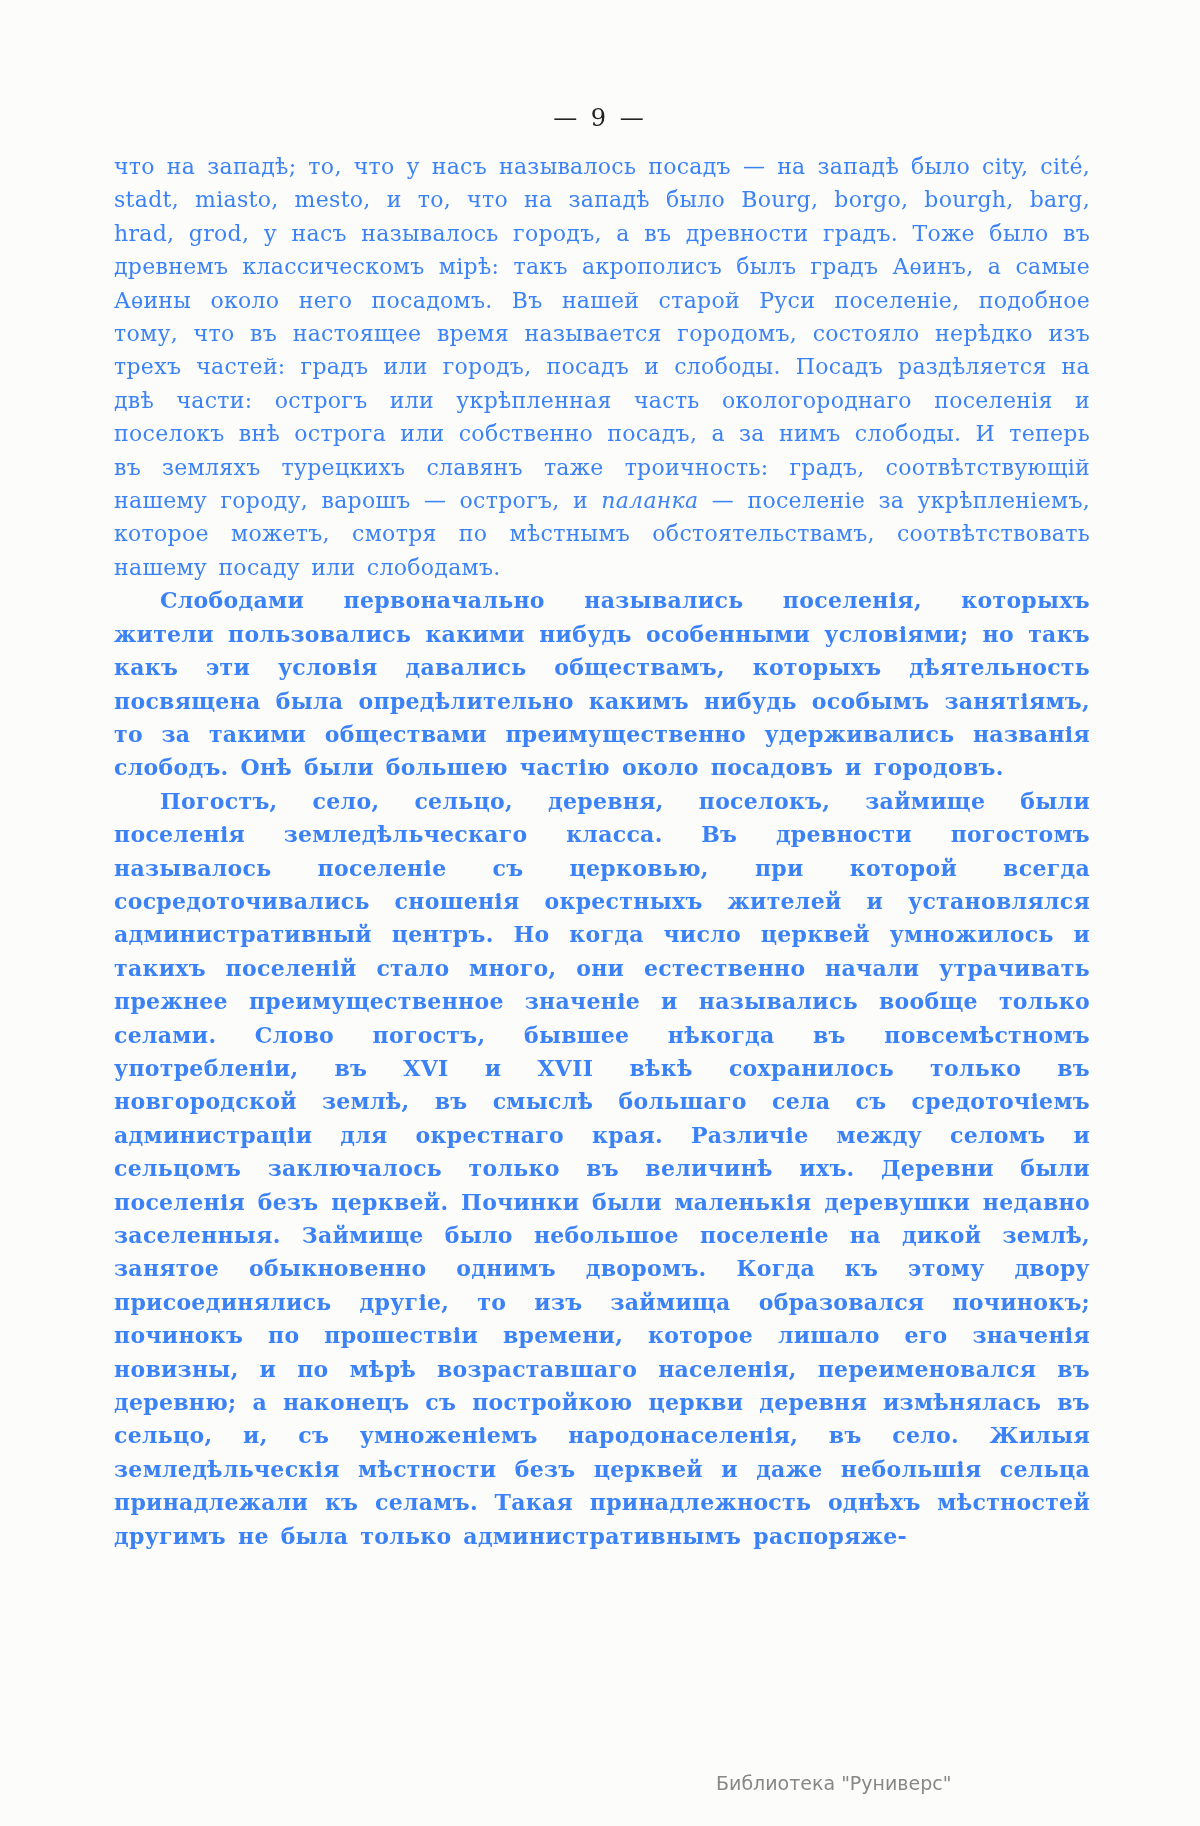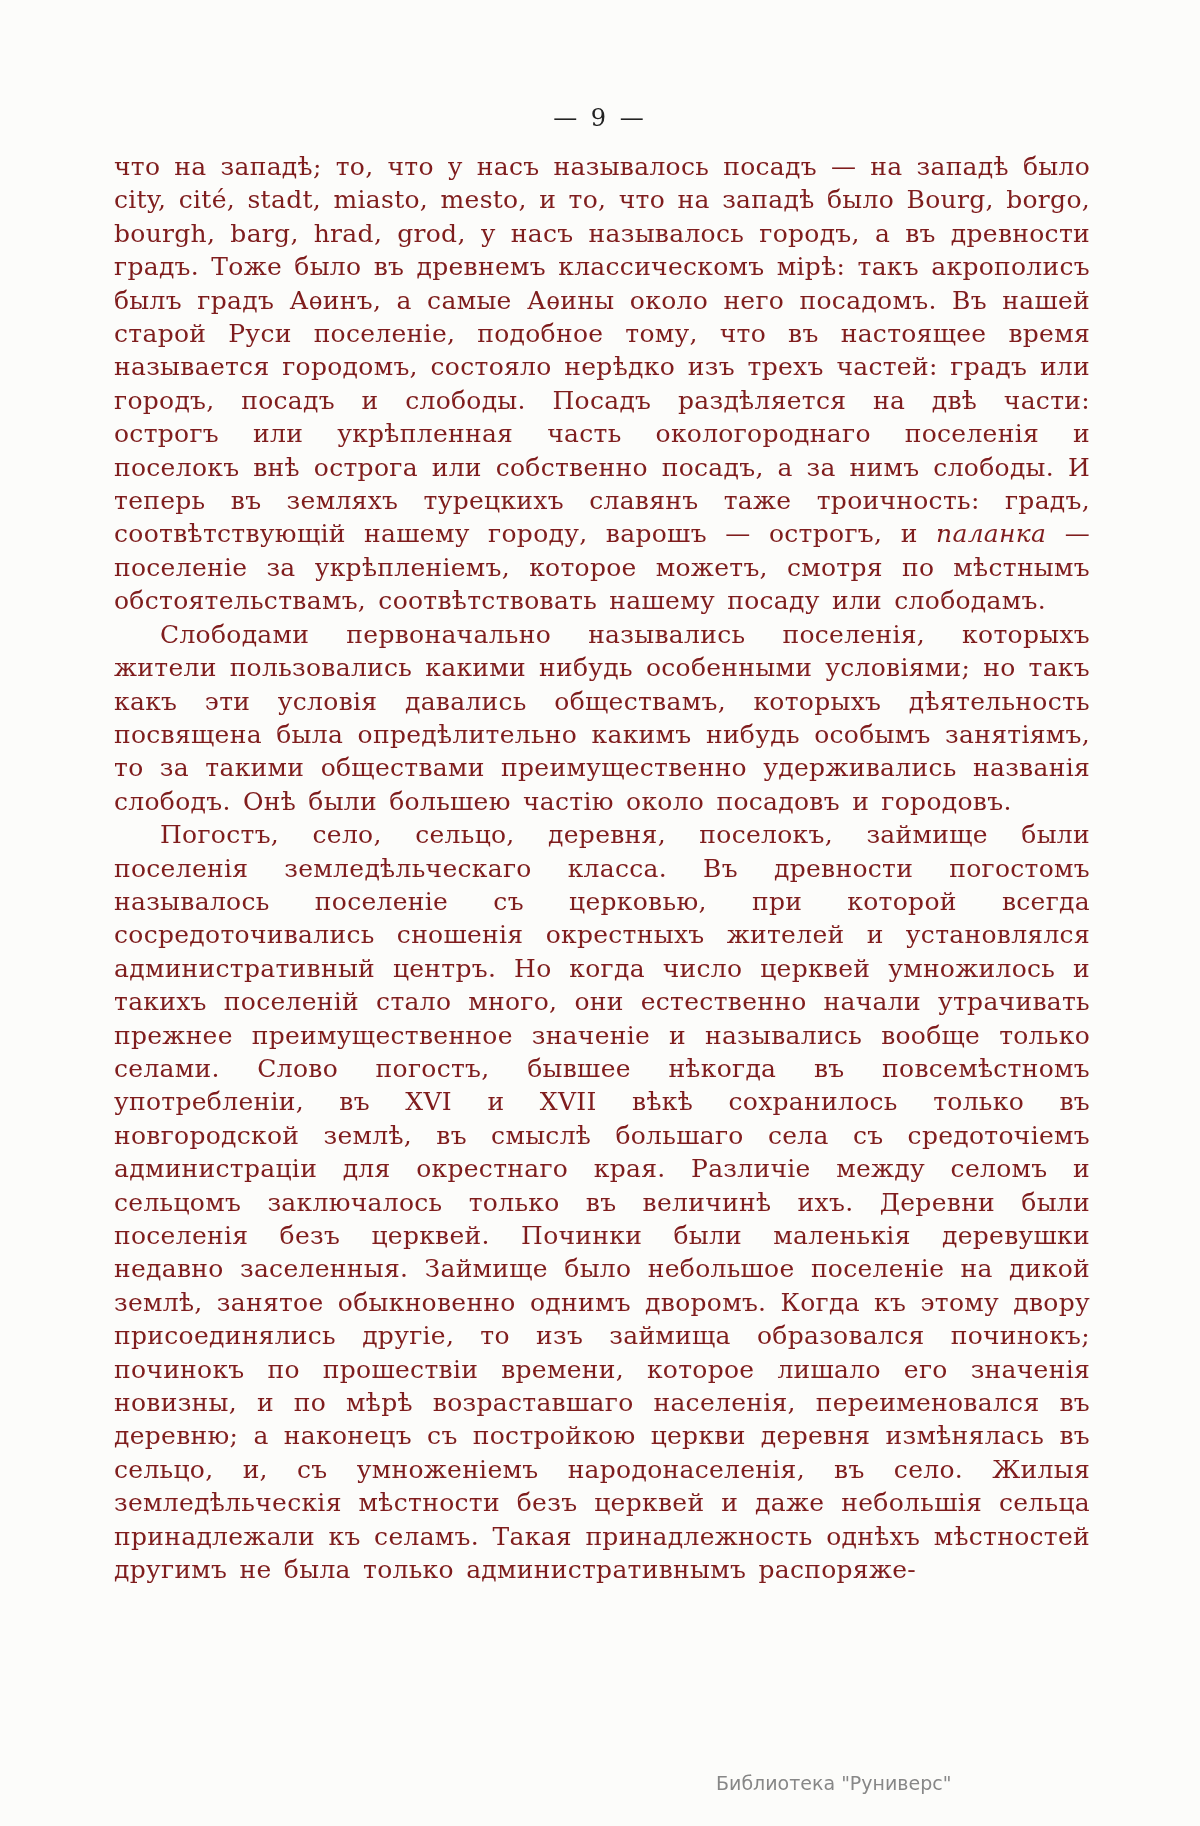--- a/index.html
+++ b/index.html
@@ -25,33 +25,34 @@
     text-align: center;
     font-size: 24px;
     letter-spacing: 3px;
     color: #222;
   }
   .text-block {
     position: absolute;
     left: 114px;
     top: 150px;
     width: 976px;
-    font-size: 25px;
+    font-size: 22px;
     line-height: 33.4px;
     text-align: justify;
     letter-spacing: 0.3px;
     word-spacing: 4px;
-    color: #7f1d1d;
+    color: #3b82f6;
   }
   .text-block p {
     margin: 0;
     padding: 0;
   }
   .text-block p.indent {
     text-indent: 46px;
+    font-weight: bold;
   }
   .italic {
     font-style: italic;
   }
   .watermark {
     position: absolute;
     left: 716px;
     top: 1772px;
     font-family: "DejaVu Sans", "Liberation Sans", sans-serif;
     font-size: 19px;

